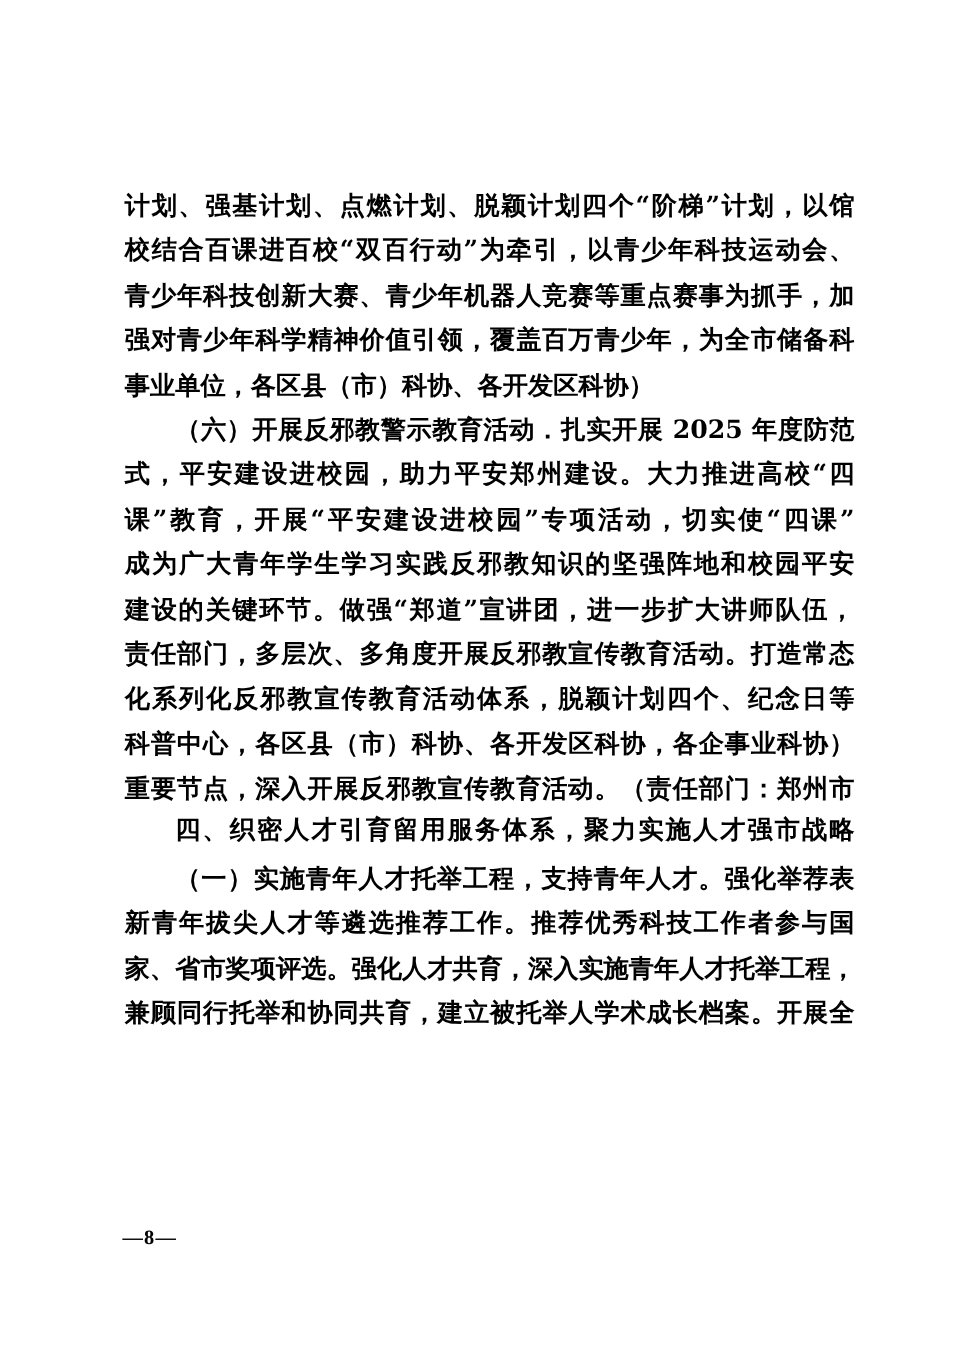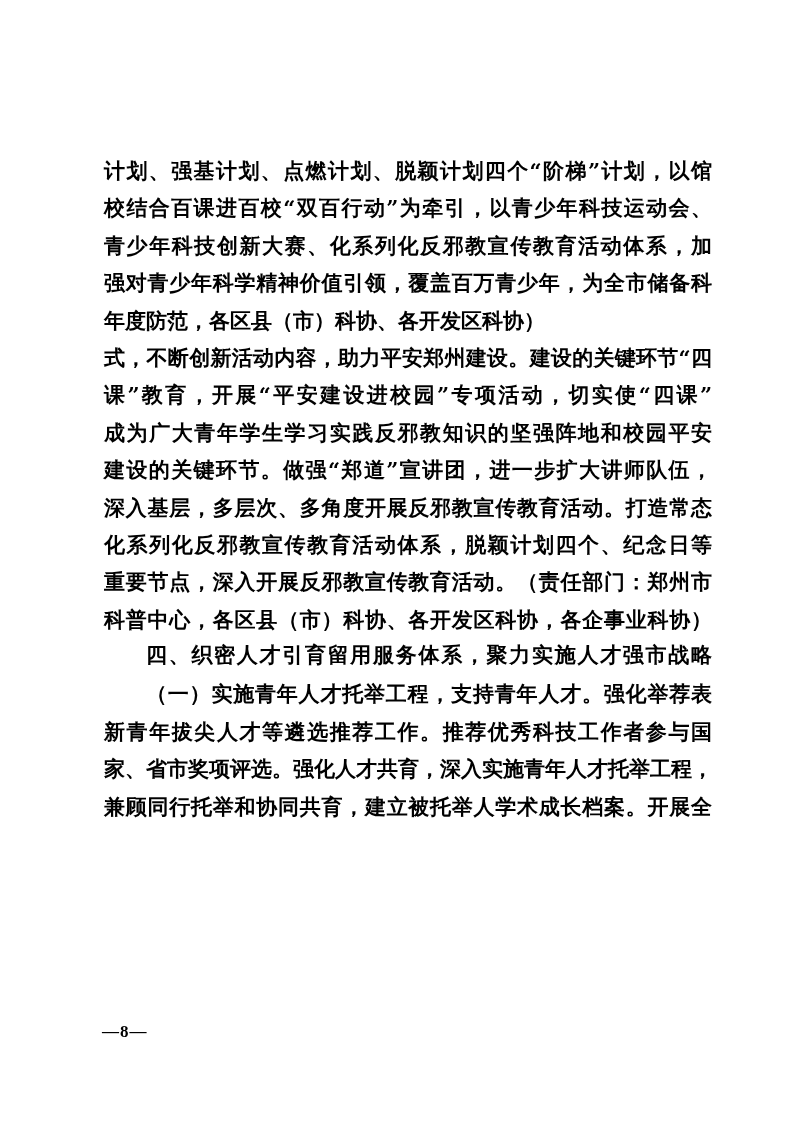--- a/index.html
+++ b/index.html
@@ -16,32 +16,33 @@
       font-family: "Liberation Serif", serif; letter-spacing: 1px; }
   </style>
 </head>
 <body>
 
 <div class="page">
   <div class="body-text">
 
     <div class="line">计划、强基计划、点燃计划、脱颖计划四个“阶梯”计划，以馆</div>
     <div class="line">校结合百课进百校“双百行动”为牵引，以青少年科技运动会、</div>
-    <div class="line">青少年科技创新大赛、化系列化反邪教宣传教育活动体系，加</div>
+    <div class="line">青少年科技创新大赛、青少年机器人竞赛等重点赛事为抓手，加</div>
     <div class="line">强对青少年科学精神价值引领，覆盖百万青少年，为全市储备科</div>
-    <div class="line last">年度防范，各区县（市）科协、各开发区科协）</div>
+    <div class="line last">事业单位，各区县（市）科协、各开发区科协）</div>
 
-    <div class="line">式，不断创新活动内容，助力平安郑州建设。建设的关键环节“四</div>
+    <div class="line indent">（六）开展反邪教警示教育活动．扎实开展 2025 年度防范</div>
+    <div class="line">式，平安建设进校园，助力平安郑州建设。大力推进高校“四</div>
     <div class="line">课”教育，开展“平安建设进校园”专项活动，切实使“四课”</div>
     <div class="line">成为广大青年学生学习实践反邪教知识的坚强阵地和校园平安</div>
     <div class="line">建设的关键环节。做强“郑道”宣讲团，进一步扩大讲师队伍，</div>
-    <div class="line">深入基层，多层次、多角度开展反邪教宣传教育活动。打造常态</div>
+    <div class="line">责任部门，多层次、多角度开展反邪教宣传教育活动。打造常态</div>
     <div class="line">化系列化反邪教宣传教育活动体系，脱颖计划四个、纪念日等</div>
+    <div class="line">科普中心，各区县（市）科协、各开发区科协，各企事业科协）</div>
     <div class="line">重要节点，深入开展反邪教宣传教育活动。（责任部门：郑州市</div>
-    <div class="line">科普中心，各区县（市）科协、各开发区科协，各企事业科协）</div>
 
     <div class="line heading">四、织密人才引育留用服务体系，聚力实施人才强市战略</div>
 
     <div class="line indent">（一）实施青年人才托举工程，支持青年人才。强化举荐表</div>
     <div class="line">新青年拔尖人才等遴选推荐工作。推荐优秀科技工作者参与国</div>
     <div class="line">家、省市奖项评选。强化人才共育，深入实施青年人才托举工程，</div>
     <div class="line">兼顾同行托举和协同共育，建立被托举人学术成长档案。开展全</div>
   </div>
 
   <div class="page-number">—8—</div>

